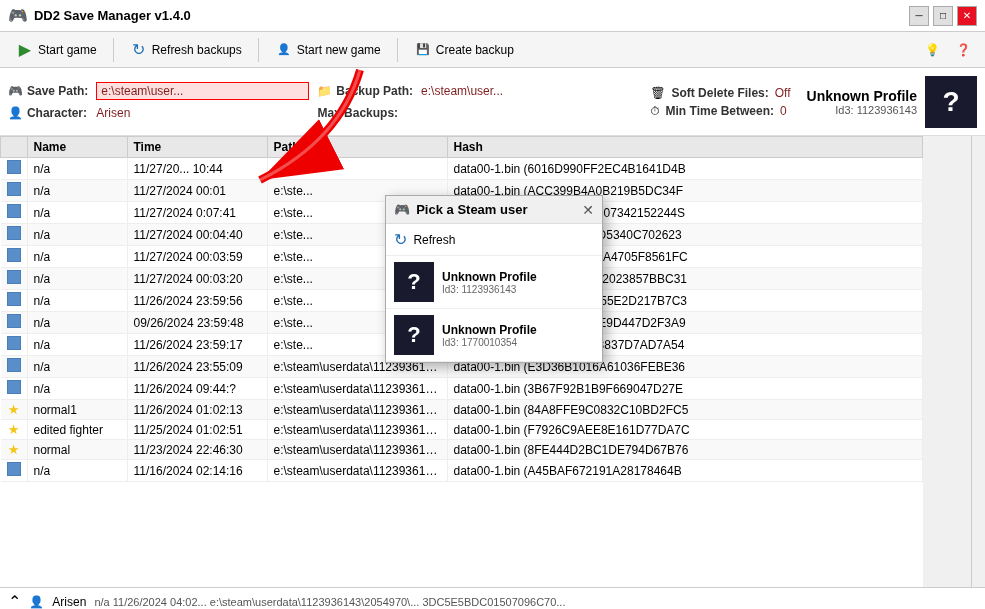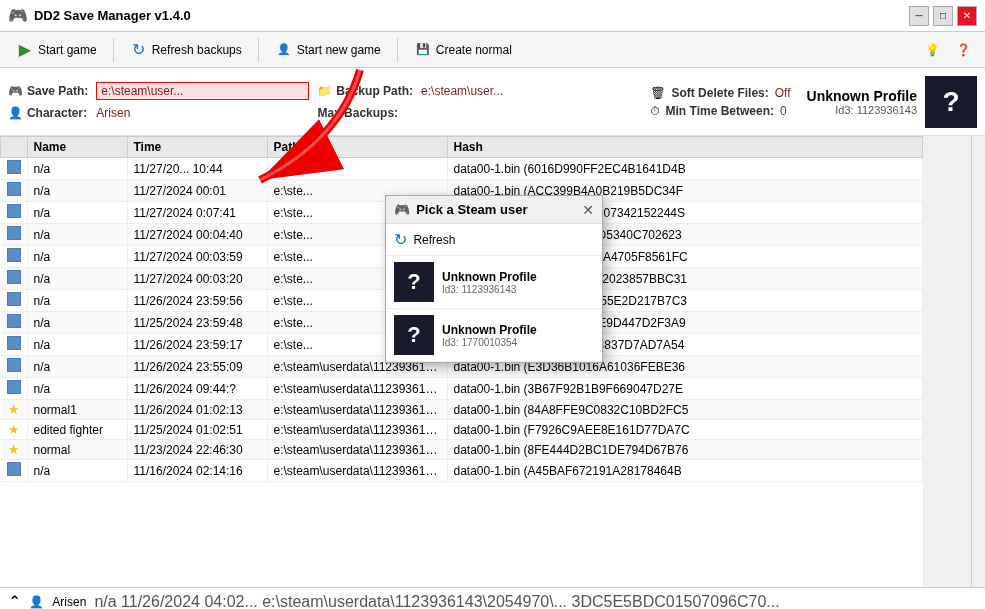--- a/index.html
+++ b/index.html
@@ -302,21 +302,21 @@
     <span>Refresh backups</span>
   </button>
   <div class="toolbar-sep"></div>
   <button class="toolbar-btn">
     <span class="toolbar-icon">👤</span>
     <span>Start new game</span>
   </button>
   <div class="toolbar-sep"></div>
   <button class="toolbar-btn">
     <span class="toolbar-icon">💾</span>
-    <span>Create normal</span>
+    <span>Create backup</span>
   </button>
   <div class="toolbar-right">
     <button class="toolbar-btn" style="padding:2px 6px;">💡</button>
     <button class="toolbar-btn" style="padding:2px 6px;">❓</button>
   </div>
 </div>
 
 <div class="info-bar">
   <div class="info-left">
     <span class="info-label">
@@ -439,21 +439,21 @@
       <td>n/a</td>
       <td>11/26/2024 23:59:56</td>
       <td style="max-width:160px;overflow:hidden;text-overflow:ellipsis;">e:\ste...</td>
       <td style="max-width:300px;overflow:hidden;text-overflow:ellipsis;">data00-1.bin (93A36C23AA55E2D217B7C3</td>
     </tr>
             <tr>
       <td style="text-align:center;">
         <span style="display:inline-block;width:14px;height:14px;background:#5a8ec9;border:1px solid #4a7eb9;"></span>
       </td>
       <td>n/a</td>
-      <td>11/25/2024 23:59:48</td>
+      <td>09/26/2024 23:59:48</td>
       <td style="max-width:160px;overflow:hidden;text-overflow:ellipsis;">e:\ste...</td>
       <td style="max-width:300px;overflow:hidden;text-overflow:ellipsis;">data00-1.bin (B6E504A982E9D447D2F3A9</td>
     </tr>
             <tr>
       <td style="text-align:center;">
         <span style="display:inline-block;width:14px;height:14px;background:#5a8ec9;border:1px solid #4a7eb9;"></span>
       </td>
       <td>n/a</td>
       <td>11/26/2024 23:59:17</td>
       <td style="max-width:160px;overflow:hidden;text-overflow:ellipsis;">e:\ste...</td>
@@ -517,21 +517,21 @@
       </table>
     </div>
     <div class="scroll-bar"></div>
   </div>
 </div>
 
 <div class="bottom-bar">
   <span style="cursor:pointer;font-size:16px;">⌃</span>
   <span>👤</span>
   <span>Arisen</span>
-  <span style="color:#555;font-size:16px;">n/a  11/26/2024 04:02... e:\steam\userdata\1123936143\2054970\... 3DC5E5BDC01507096C70...</span>
+  <span style="color:#555;font-size:11px;">n/a  11/26/2024 04:02... e:\steam\userdata\1123936143\2054970\... 3DC5E5BDC01507096C70...</span>
 </div>
 
 <div class="popup-overlay">
   <div class="popup">
     <div class="popup-header">
       <div class="popup-title">
         <span style="color:#c00;">🎮</span>
         <span>Pick a Steam user</span>
       </div>
       <button class="popup-close">✕</button>

